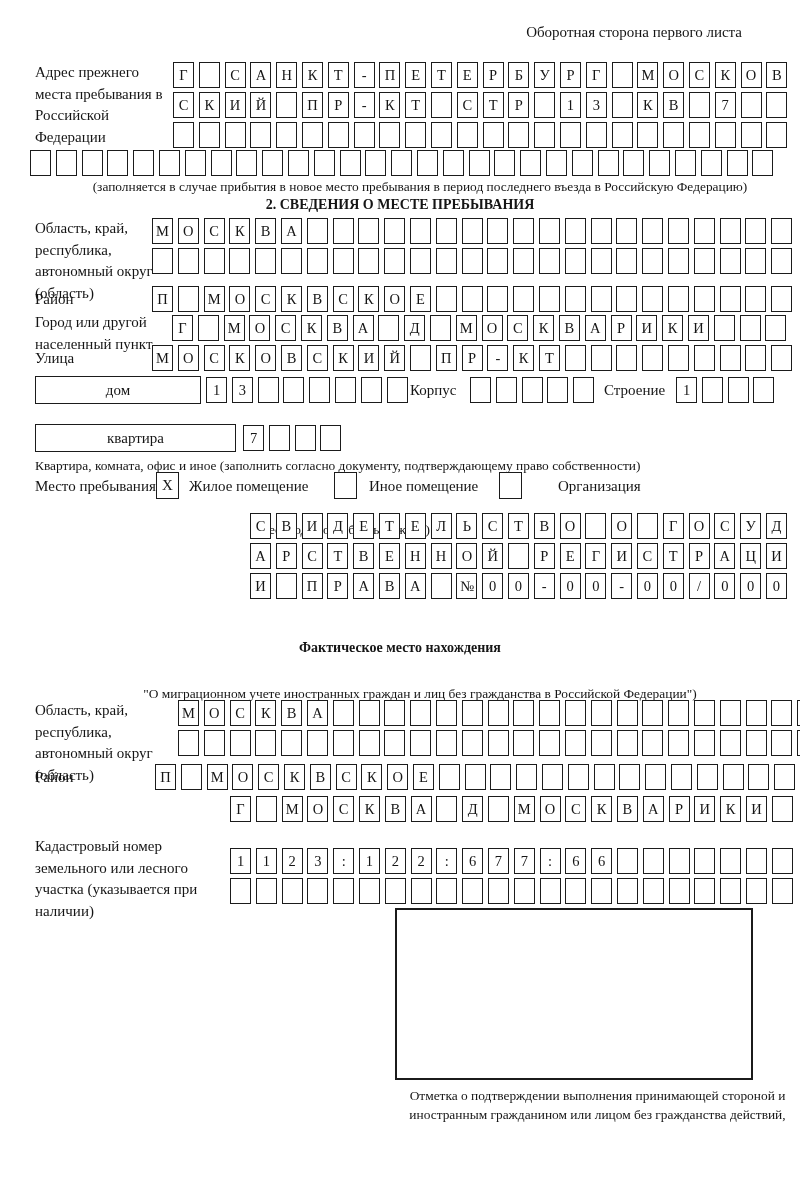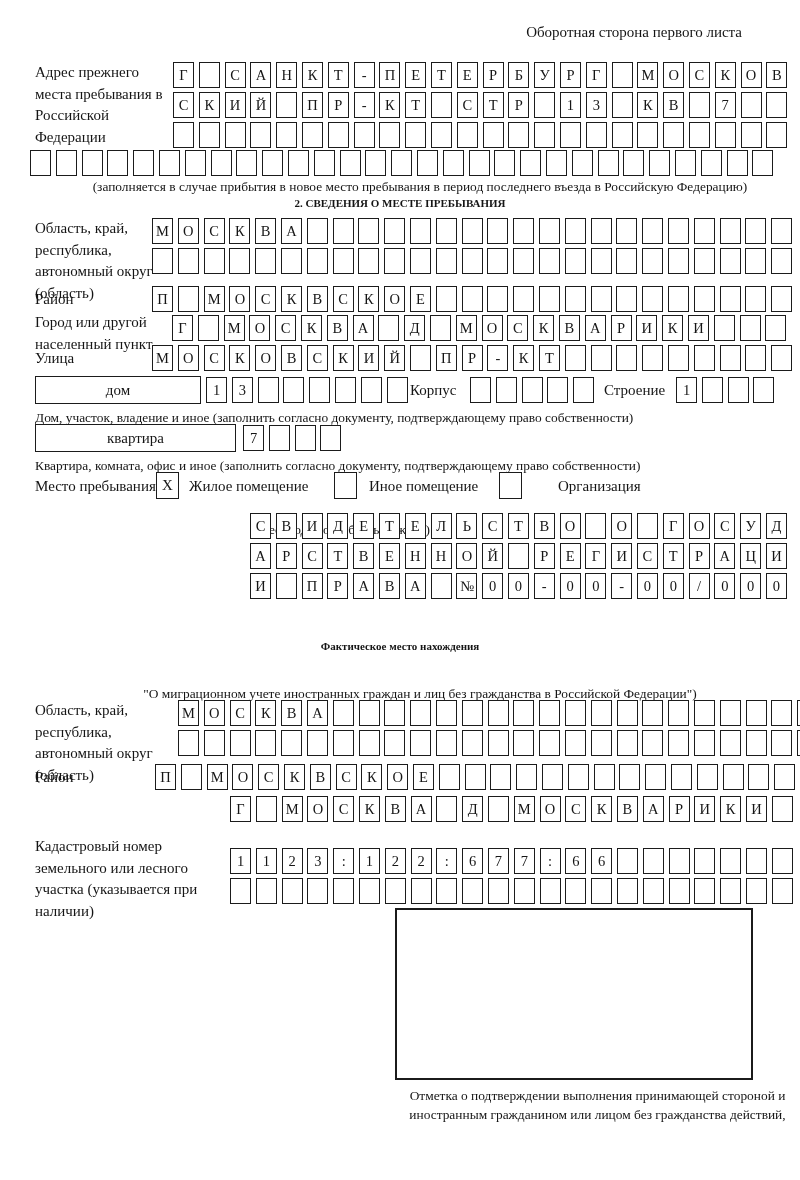--- a/index.html
+++ b/index.html
@@ -11,21 +11,21 @@
   .cells{display:flex;gap:4.8px;}
   .cell{
     box-sizing:border-box;flex:0 0 21px;width:21px;height:26px;
     border:1.5px solid #1b1b1b;background:#fff;
     display:flex;align-items:center;justify-content:center;
     font-size:14.5px;line-height:1;
   }
   .cb .cell{flex-basis:23px;width:23px;height:27px;font-size:15px;}
   .lbl{font-size:15px;line-height:21.5px;}
   .note{font-size:13.4px;line-height:19px;}
-  .ttl{font-weight:bold;font-size:11px;text-align:center;}
+  .ttl{font-weight:bold;font-size:14px;text-align:center;}
   .namebox{
     box-sizing:border-box;border:1.8px solid #1b1b1b;background:#fff;
     display:flex;align-items:center;justify-content:center;font-size:15px;
   }
   .ctr{text-align:center;margin-left:20px;}
   .stamp{box-sizing:border-box;border:2px solid #1b1b1b;background:#fff;}
 </style>
 </head>
 <body>
 
@@ -308,21 +308,20 @@
       <span class="cell"></span>
       <span class="cell"></span>
     </div>
   <div class="abs lbl" style="top:380px;left:604px">Строение</div>
   <div class="abs cells" style="top:377px;left:676px">
       <span class="cell">1</span>
       <span class="cell"></span>
       <span class="cell"></span>
       <span class="cell"></span>
     </div>
-  <div class="abs note" style="top:408px;left:35px">Дом, участок, владение и иное (заполнить согласно документу, подтверждающему право собственности)</div>
 
   <div class="abs namebox" style="top:424px;left:35px;width:201px;height:28px">квартира</div>
   <div class="abs cells" style="top:425px;left:243px">
       <span class="cell">7</span>
       <span class="cell"></span>
       <span class="cell"></span>
       <span class="cell"></span>
     </div>
   <div class="abs note" style="top:456px;left:35px">Квартира, комната, офис и иное (заполнить согласно документу, подтверждающему право собственности)</div>
 

